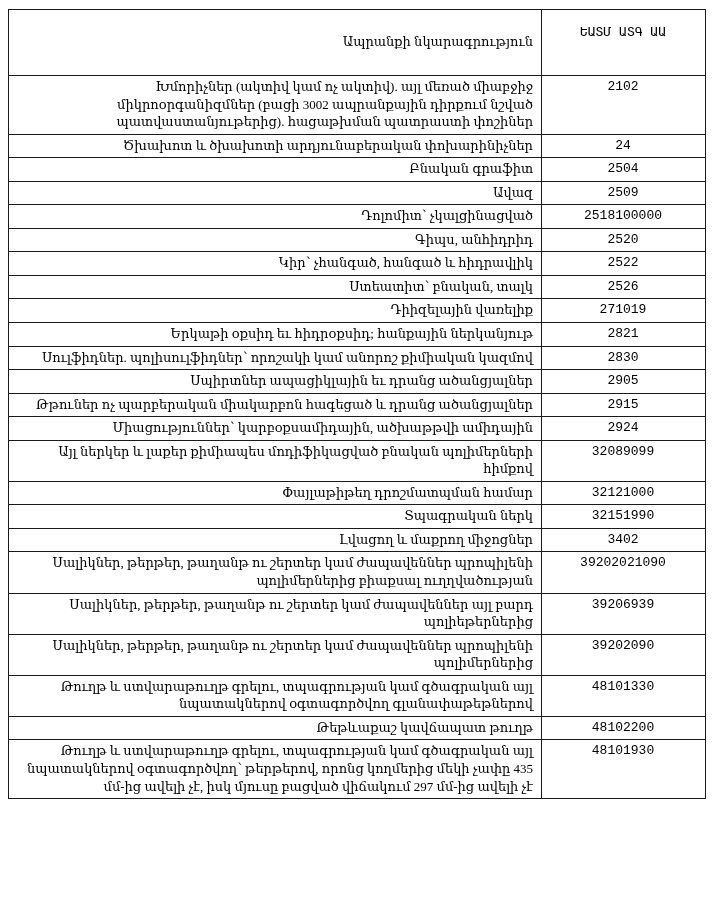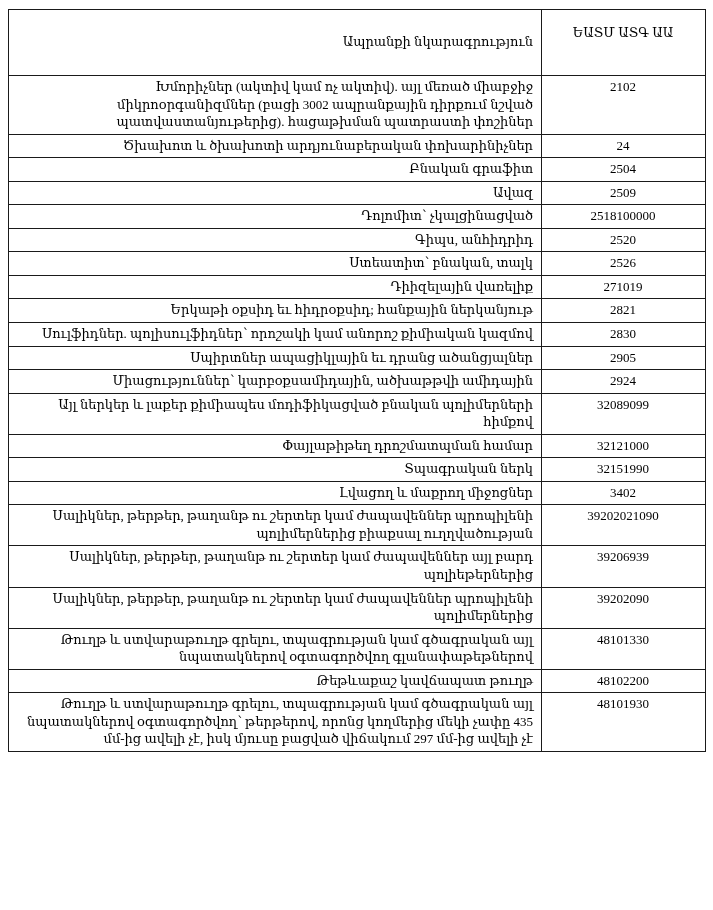--- a/index.html
+++ b/index.html
@@ -27,20 +27,21 @@
     vertical-align: top;
     padding: 2px 8px 3px 7px;
     font-weight: normal;
     overflow: hidden;
   }
   .desc {
     text-align: right;
   }
   .code {
     text-align: center;
+    font-family: Liberation Mono, monospace;
   }
   th.hdr-desc {
     vertical-align: middle;
     height: 60px;
   }
   th.hdr-code {
     text-align: center;
     vertical-align: top;
     padding-top: 14px;
   }
@@ -78,38 +79,46 @@
       </tr>
       <tr>
         <td class="desc">Դոլոմիտ՝ չկալցինացված</td>
         <td class="code">2518100000</td>
       </tr>
       <tr>
         <td class="desc">Գիպս, անհիդրիդ</td>
         <td class="code">2520</td>
       </tr>
       <tr>
+        <td class="desc">Կիր՝ չհանգած, հանգած և հիդրավլիկ</td>
+        <td class="code">2522</td>
+      </tr>
+      <tr>
         <td class="desc">Ստեատիտ՝ բնական, տալկ</td>
         <td class="code">2526</td>
       </tr>
       <tr>
         <td class="desc">Դիիզելային վառելիք</td>
         <td class="code">271019</td>
       </tr>
       <tr>
         <td class="desc">Երկաթի օքսիդ եւ հիդրօքսիդ; հանքային ներկանյութ</td>
         <td class="code">2821</td>
       </tr>
       <tr>
         <td class="desc">Սուլֆիդներ. պոլիսուլֆիդներ՝ որոշակի կամ անորոշ քիմիական կազմով</td>
         <td class="code">2830</td>
       </tr>
       <tr>
         <td class="desc">Սպիրտներ ապացիկլային եւ դրանց ածանցյալներ</td>
         <td class="code">2905</td>
+      </tr>
+      <tr>
+        <td class="desc">Թթուներ ոչ պարբերական միակարբոն հագեցած և դրանց ածանցյալներ</td>
+        <td class="code">2915</td>
       </tr>
       <tr>
         <td class="desc">Միացություններ՝ կարբօքսամիդային, ածխաթթվի ամիդային</td>
         <td class="code">2924</td>
       </tr>
       <tr>
         <td class="desc">Այլ ներկեր և լաքեր քիմիապես մոդիֆիկացված բնական պոլիմերների հիմքով</td>
         <td class="code">32089099</td>
       </tr>
       <tr>

